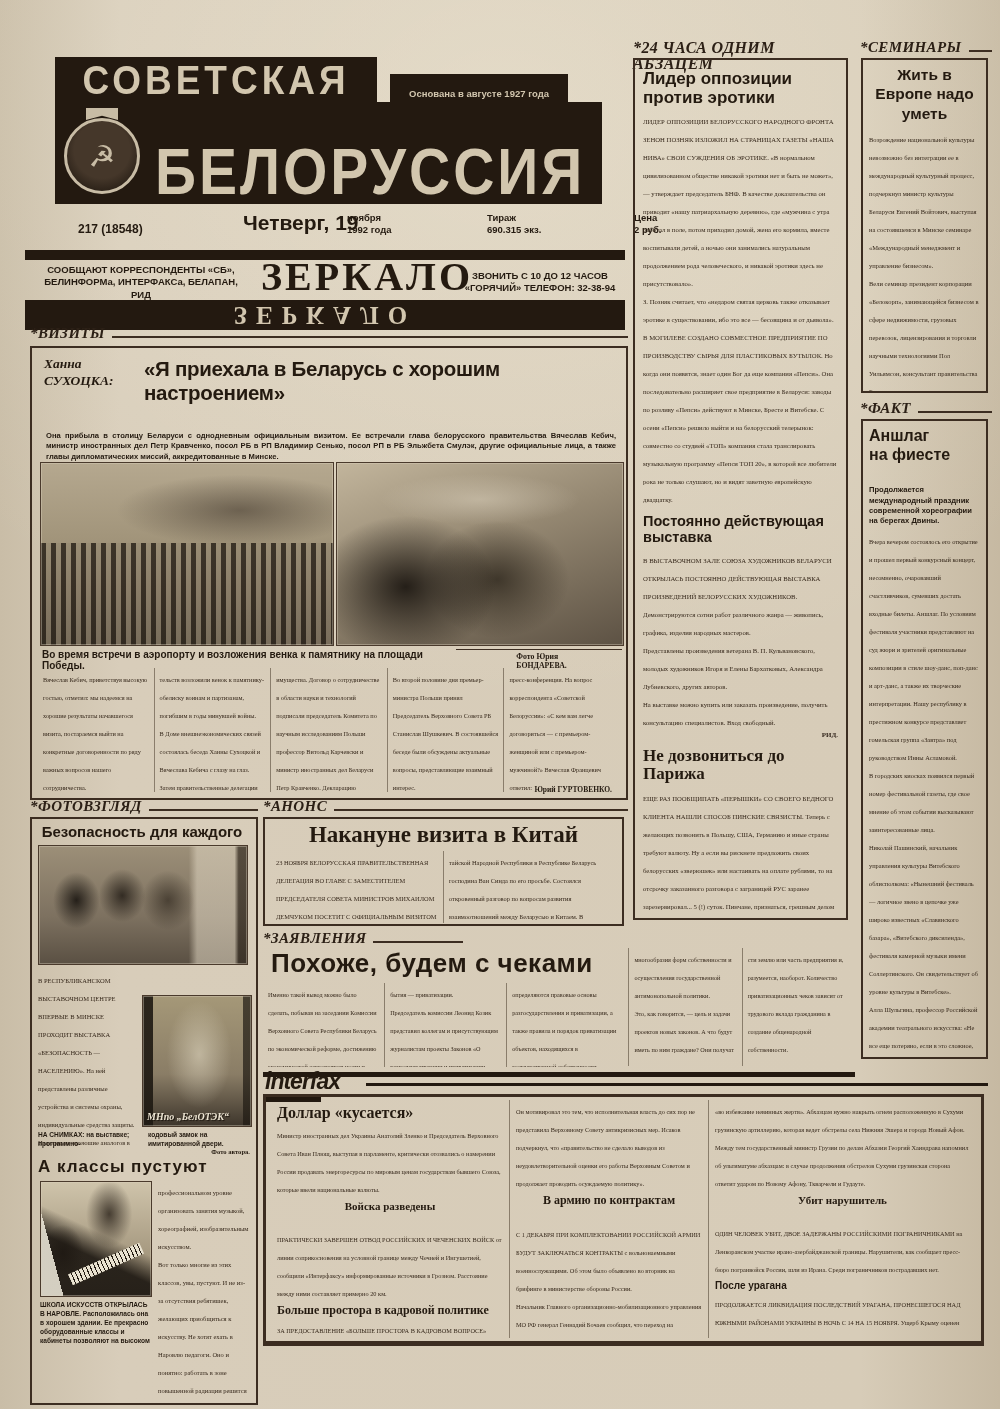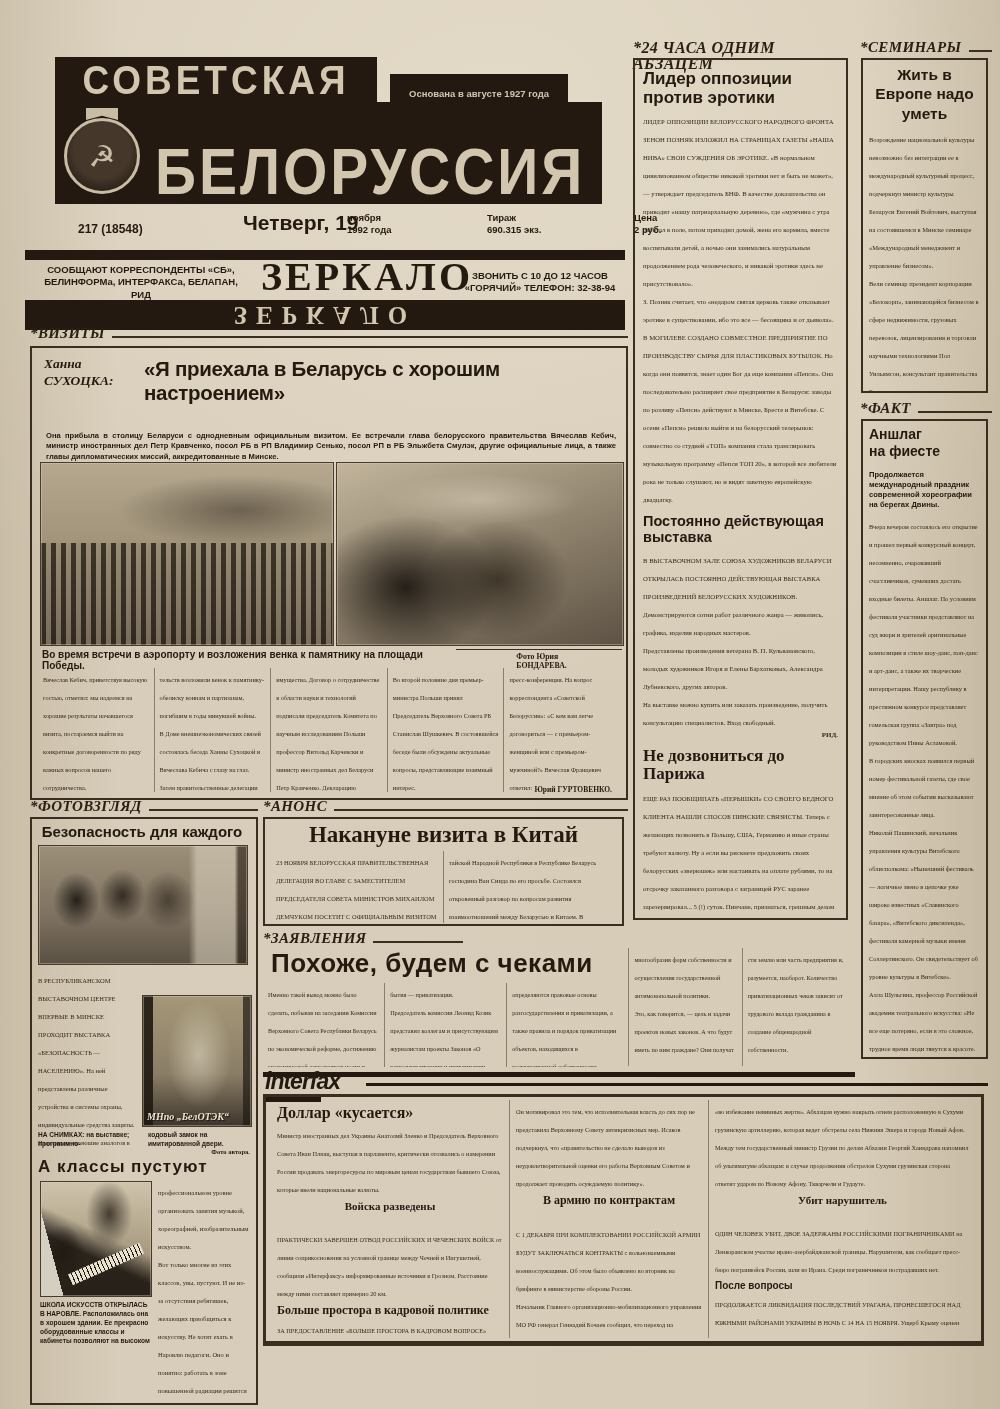--- a/index.html
+++ b/index.html
@@ -157,21 +157,21 @@
 Вели семинар президент корпорации «Белокорп», занимающейся бизнесом в сфере недвижимости, грузовых перевозок, лицензирования и торговли научными технологиями Пол Уильямсон, консультант правительства Беларуси по вопросам коммерческого права Юджин Салливан, известный американский адвокат Генрих Падва и автор многочисленных проектов в области совместных предприятий и торговли Мелисса Шварц.
 На семинаре выступил Чрезвычайный и Полномочный Посол Соединенных Штатов Америки в Республике Беларусь Дэвид Х. Суорц.</span>
     
   </div>
 
   <div class="abs rubric" style="left:860px;top:401px;width:132px">
     <span>*ФАКТ</span>
       <span class="ln"></span>
   </div>
   <div class="abs box" style="left:861px;top:419px;width:127px;height:640px;padding:5px 6px;overflow:hidden;box-sizing:border-box">
-    <div class="hs" style="font-size:14px;line-height:1.2;white-space:pre-line;margin-bottom:10px">Аншлаг
+    <div class="hs" style="font-size:16px;line-height:1.2;white-space:pre-line;margin-bottom:21px">Аншлаг
 на фиесте</div>
     <div class="hs" style="font-size:7.6px;line-height:1.35;margin-bottom:4px">Продолжается международный праздник современной хореографии на берегах Двины.</div>
     <span class="bd" style="font-size:6.4px">Вчера вечером состоялось его открытие и прошел первый конкурсный концерт, несомненно, очаровавший счастливчиков, сумевших достать входные билеты. Аншлаг. По условиям фестиваля участники представляют на суд жюри и зрителей оригинальные композиции в стиле шоу-данс, поп-данс и арт-данс, а также их творческие интерпретации. Нашу республику в престижном конкурсе представляет гомельская группа «Завтра» под руководством Инны Асламовой.
 В городских киосках появился первый номер фестивальной газеты, где свое мнение об этом событии высказывают заинтересованные лица.
 Николай Пашинский, начальник управления культуры Витебского облисполкома: «Нынешний фестиваль — логичное звено в цепочке уже широко известных «Славянского базара», «Витебского диксиленда», фестиваля камерной музыки имени Соллертинского. Он свидетельствует об уровне культуры в Витебске».
 Алла Шульгина, профессор Российской академии театрального искусства: «Не все еще потеряно, если в это сложное, трудное время люди тянутся к красоте. Это в высшей степени справедливо, что фестиваль проводится в Витебске — городе искусства. У ваших зрителей — хороший вкус».
 Дмитрий Безбожный, директор Витебского Дворца культуры профсоюзов: «Это фестиваль, подобного которому еще не было в пределах бывшего Союза. Быть организаторами мероприятия такого масштаба — ответственно и престижно. Мы прилагаем максимум усилий, чтобы все прошло успешно и на высоком уровне».
 Участникам фестиваля созданы хорошие условия для творчества, предоставлены лучшие площадки для репетиций и выступлений. Организаторы обеспечили им бесплатное проживание в лучших гостиницах города.
 Аккредитация одного журналистского места стоит ныне 10 тысяч рублей. А билет на заключительный гала-концерт — 120 «деревянных»...</span>
     
@@ -292,21 +292,21 @@
       
       
       
       
     </div>
     <div style="flex:1;padding:0 6px;border-left:1px solid rgba(60,45,30,.5);overflow:hidden">
       <span class="bd" style="font-size:6.3px">«во избежание невинных жертв». Абхазцам нужно накрыть огнем расположенную в Сухуми грузинскую артиллерию, которая ведет обстрелы села Нижняя Эшера и города Новый Афон.
 Между тем государственный министр Грузии по делам Абхазии Георгий Хаиндрава напомнил об ультиматуме абхазцам: в случае продолжения обстрелов Сухуми грузинская сторона ответит ударом по Новому Афону, Ткварчели и Гудауте.</span>
       <div class="ift">Убит нарушитель</div>
       <span class="bd" style="font-size:6.3px">ОДИН ЧЕЛОВЕК УБИТ, ДВОЕ ЗАДЕРЖАНЫ РОССИЙСКИМИ ПОГРАНИЧНИКАМИ на Ленкоранском участке ирано-азербайджанской границы. Нарушители, как сообщает пресс-бюро погранвойск России, шли из Ирана. Среди пограничников пострадавших нет.</span>
-      <div class="ifts">После вопросы</div>
+      <div class="ifts">После урагана</div>
       <span class="bd" style="font-size:6.3px">ПРОДОЛЖАЕТСЯ ЛИКВИДАЦИЯ ПОСЛЕДСТВИЙ УРАГАНА, ПРОНЕСШЕГОСЯ НАД ЮЖНЫМИ РАЙОНАМИ УКРАИНЫ В НОЧЬ С 14 НА 15 НОЯБРЯ. Ущерб Крыму оценен комиссией по чрезвычайным ситуациям Совмина Крыма в 2,5 млрд. рублей, сообщил председатель комиссии Евгений Кротенко.
 На полуострове полностью остались без электричества 63 сельских хозяйства, 27 населенных пунктов, частично обесточены 60 сел и поселков. Пострадали десятки тысяч жилых домов. Жертв нет.</span>
       
       
     </div>
   </div>
 
 </div>
 
 </body></html>

